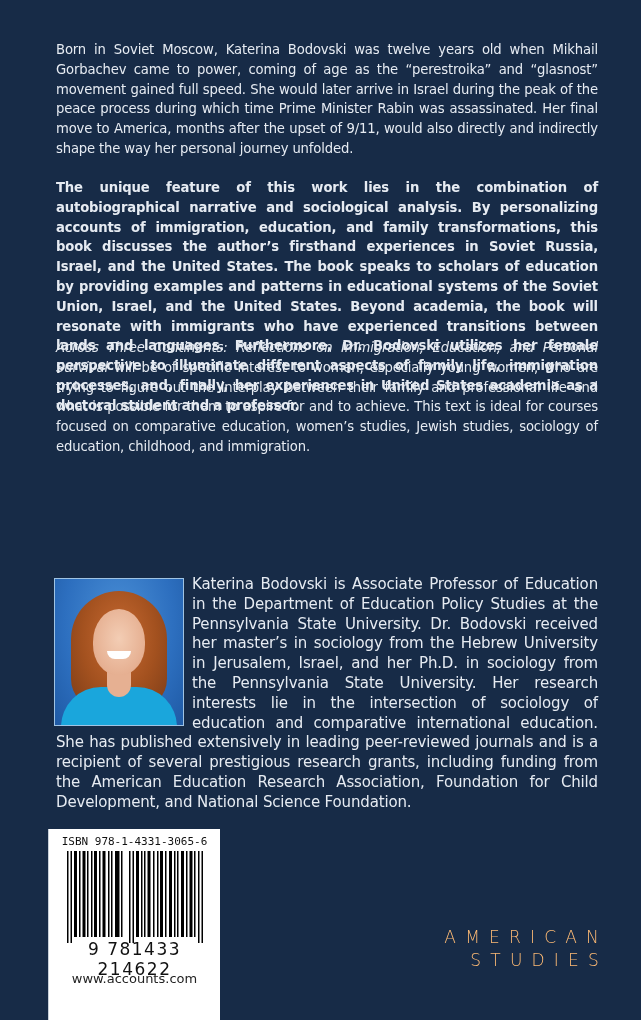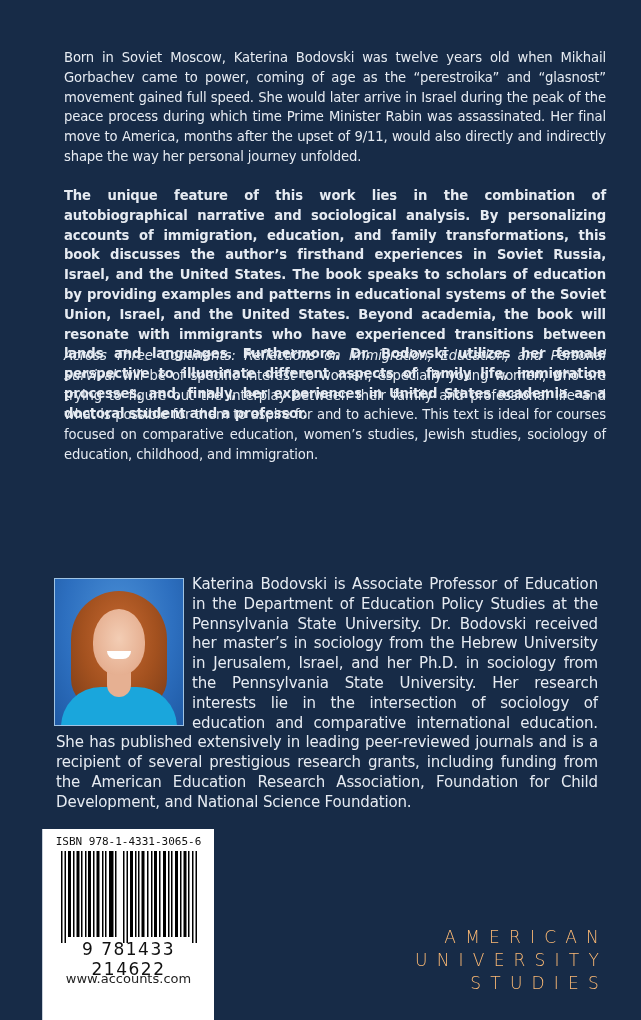--- a/index.html
+++ b/index.html
@@ -7,21 +7,21 @@
     width:641px; height:1020px; overflow:hidden;
     background:#172b47;
     font-family: "DejaVu Sans", sans-serif;
     color:#e6ebf2;
     position:relative;
   }
   .para {
     position:absolute; left:56px; width:542px;
     font-size:13.2px; line-height:19.8px;
     text-align:justify; letter-spacing:-0.15px;
-    margin:8px;
+    margin:0;
   }
   .para i { font-style:italic; }
   #p1 { top:40px; }
   #p2 { top:178px;font-weight:bold; }
   #p3 { top:338px; }
   .photo {
     position:absolute; left:54px; top:578px; width:128px; height:146px;
     border:1px solid #9fc3e3;
     background: radial-gradient(ellipse at 50% 30%, #4a8fd6 0%, #2d6fbf 60%, #1f5aa5 100%);
     overflow:hidden;
@@ -51,21 +51,21 @@
   }
   #bio {
     position:absolute; left:56px; top:575px; width:542px;
     font-size:15px; line-height:19.8px; text-align:justify;
     letter-spacing:-0.15px; margin:0;
   }
   #bio .float-space {
     float:left; width:136px; height:156px;
   }
   .barcode-box {
-    position:absolute; left:42px; top:829px; width:171px; height:191px;
+    position:absolute; left:48px; top:829px; width:171px; height:191px;
     background:#ffffff;
     border-left:1px solid #c8d0da;
   }
   .isbn-label {
     position:absolute; left:0; width:171px; top:6px; text-align:center;
     font-family:"DejaVu Sans Mono", monospace; font-size:11px; color:#111;
     letter-spacing:0px;
   }
   .bars {
     position:absolute; left:14px; top:22px; width:144px; height:92px;
@@ -143,15 +143,14 @@
       <rect x="135" y="0" width="1.5" height="92"></rect>
       <rect x="138.5" y="0" width="1.5" height="92"></rect>
     </g>
   </svg>
   <div class="ean-digits">9 781433 214622</div>
   <div class="url">www.accounts.com</div>
 </div>
 
 <div class="series">
   <div>AMERICAN</div>
-  <div>UNIVERSITY</div>
   <div>STUDIES</div>
 </div>
 
 </body></html>

